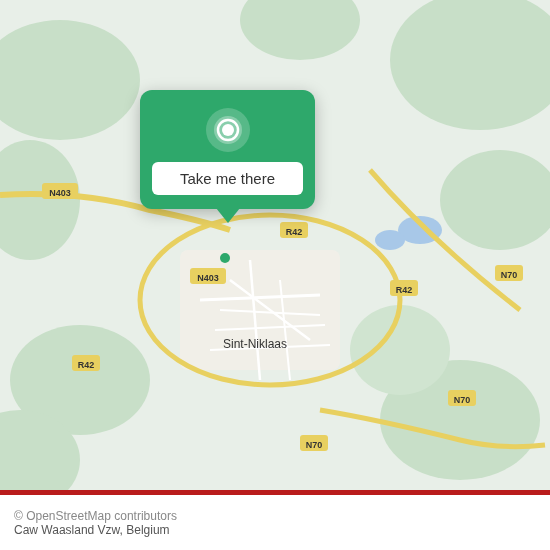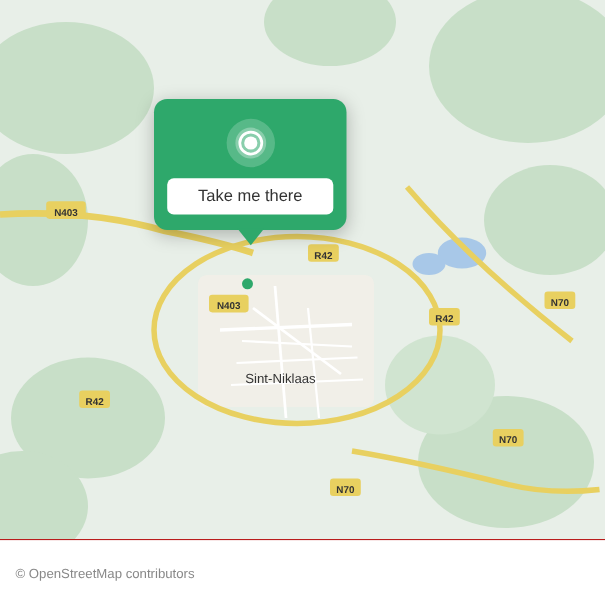--- a/index.html
+++ b/index.html
@@ -74,21 +74,21 @@
       cursor: pointer;
       width: 100%;
       text-align: center;
     }
 
     
     #footer-bar {
       width: 550px;
       height: 60px;
       background: white;
-      border-top: 1px solid #b91c1c;
+      border-top: 5px solid #b91c1c;
       display: flex;
       align-items: center;
       justify-content: space-between;
       padding: 2px 14px;
     }
 
     .footer-left {
       font-size: 12px;
       color: #555;
     }
@@ -193,15 +193,16 @@
       <circle cx="24" cy="24" r="3" fill="white"></circle>
     </svg>
     <button class="take-me-there-btn">Take me there</button>
   </div>
 </div>
 
 <div id="footer-bar">
   <div class="footer-left">
     <span class="copy">© OpenStreetMap contributors</span>
     <br>
+    <span>Caw Waasland Vzw, Belgium</span>
   </div>
 
 </div>
 
 </body></html>

